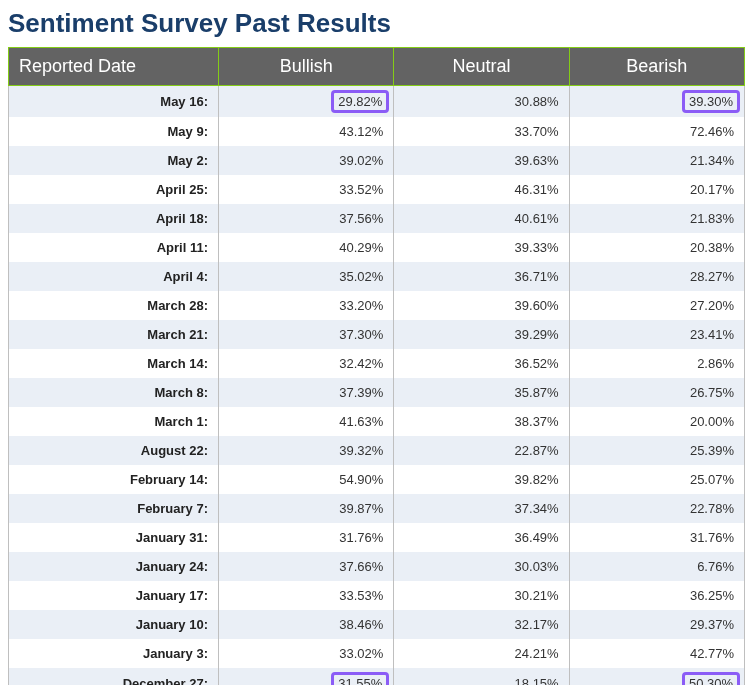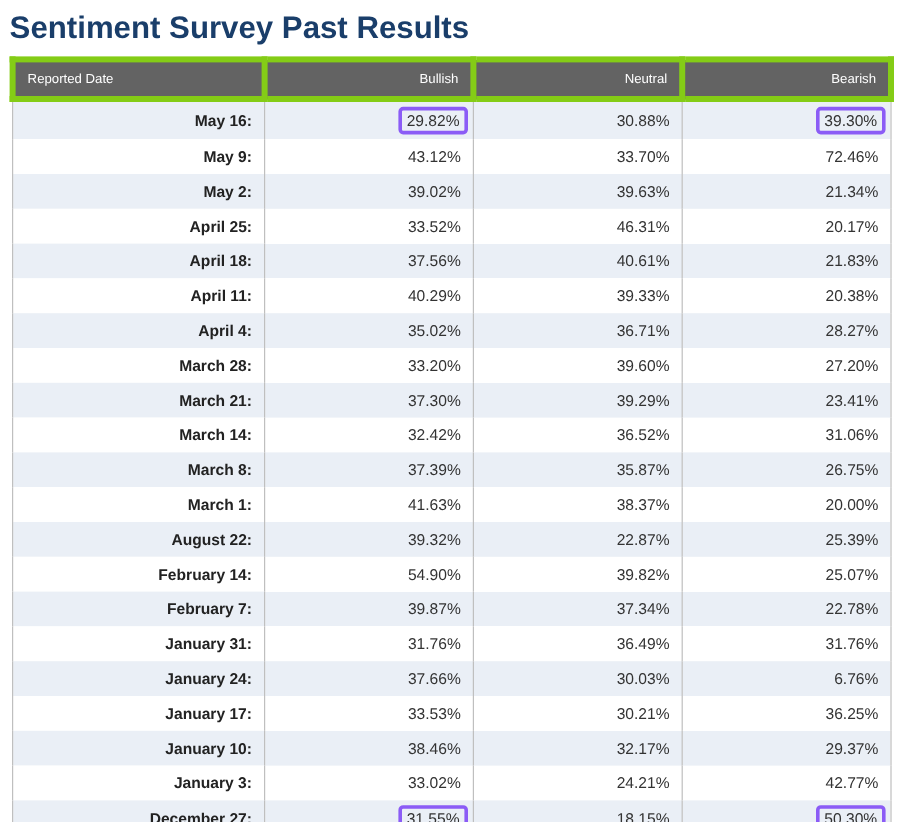--- a/index.html
+++ b/index.html
@@ -20,26 +20,26 @@
   table {
     width: 100%;
     border-collapse: collapse;
     border: 1px solid #bfbfbf;
     table-layout: fixed;
   }
   thead th {
     background: #636363;
     color: #fff;
     font-weight: normal;
-    font-size: 11px;
+    font-size: 18px;
     padding: 8px 10px;
-    border: 5px solid #84cc16;
+    border: 1px solid #84cc16;
   }
   thead th.date-col { text-align: left; }
-  thead th.num-col { text-align: right; }
+  thead th.num-col { text-align: center; }
   tbody td {
     font-size: 13px;
     padding: 7px 10px;
     border-left: 1px solid #bfbfbf;
     border-right: 1px solid #bfbfbf;
     border-top: none;
     border-bottom: none;
   }
   tbody tr.stripe-odd { background: #eaeff6; }
   tbody tr.stripe-even { background: #ffffff; }
@@ -137,21 +137,21 @@
       <tr class="stripe-odd">
         <td class="date-cell">March 21:</td>
         <td class="num-cell"><span>37.30%</span></td>
         <td class="num-cell"><span>39.29%</span></td>
         <td class="num-cell"><span>23.41%</span></td>
       </tr>
       <tr class="stripe-even">
         <td class="date-cell">March 14:</td>
         <td class="num-cell"><span>32.42%</span></td>
         <td class="num-cell"><span>36.52%</span></td>
-        <td class="num-cell"><span>31.06%</span></td>
+        <td class="num-cell"><span>2.86%</span></td>
       </tr>
       <tr class="stripe-odd">
         <td class="date-cell">March 8:</td>
         <td class="num-cell"><span>37.39%</span></td>
         <td class="num-cell"><span>35.87%</span></td>
         <td class="num-cell"><span>26.75%</span></td>
       </tr>
       <tr class="stripe-even">
         <td class="date-cell">March 1:</td>
         <td class="num-cell"><span>41.63%</span></td>

